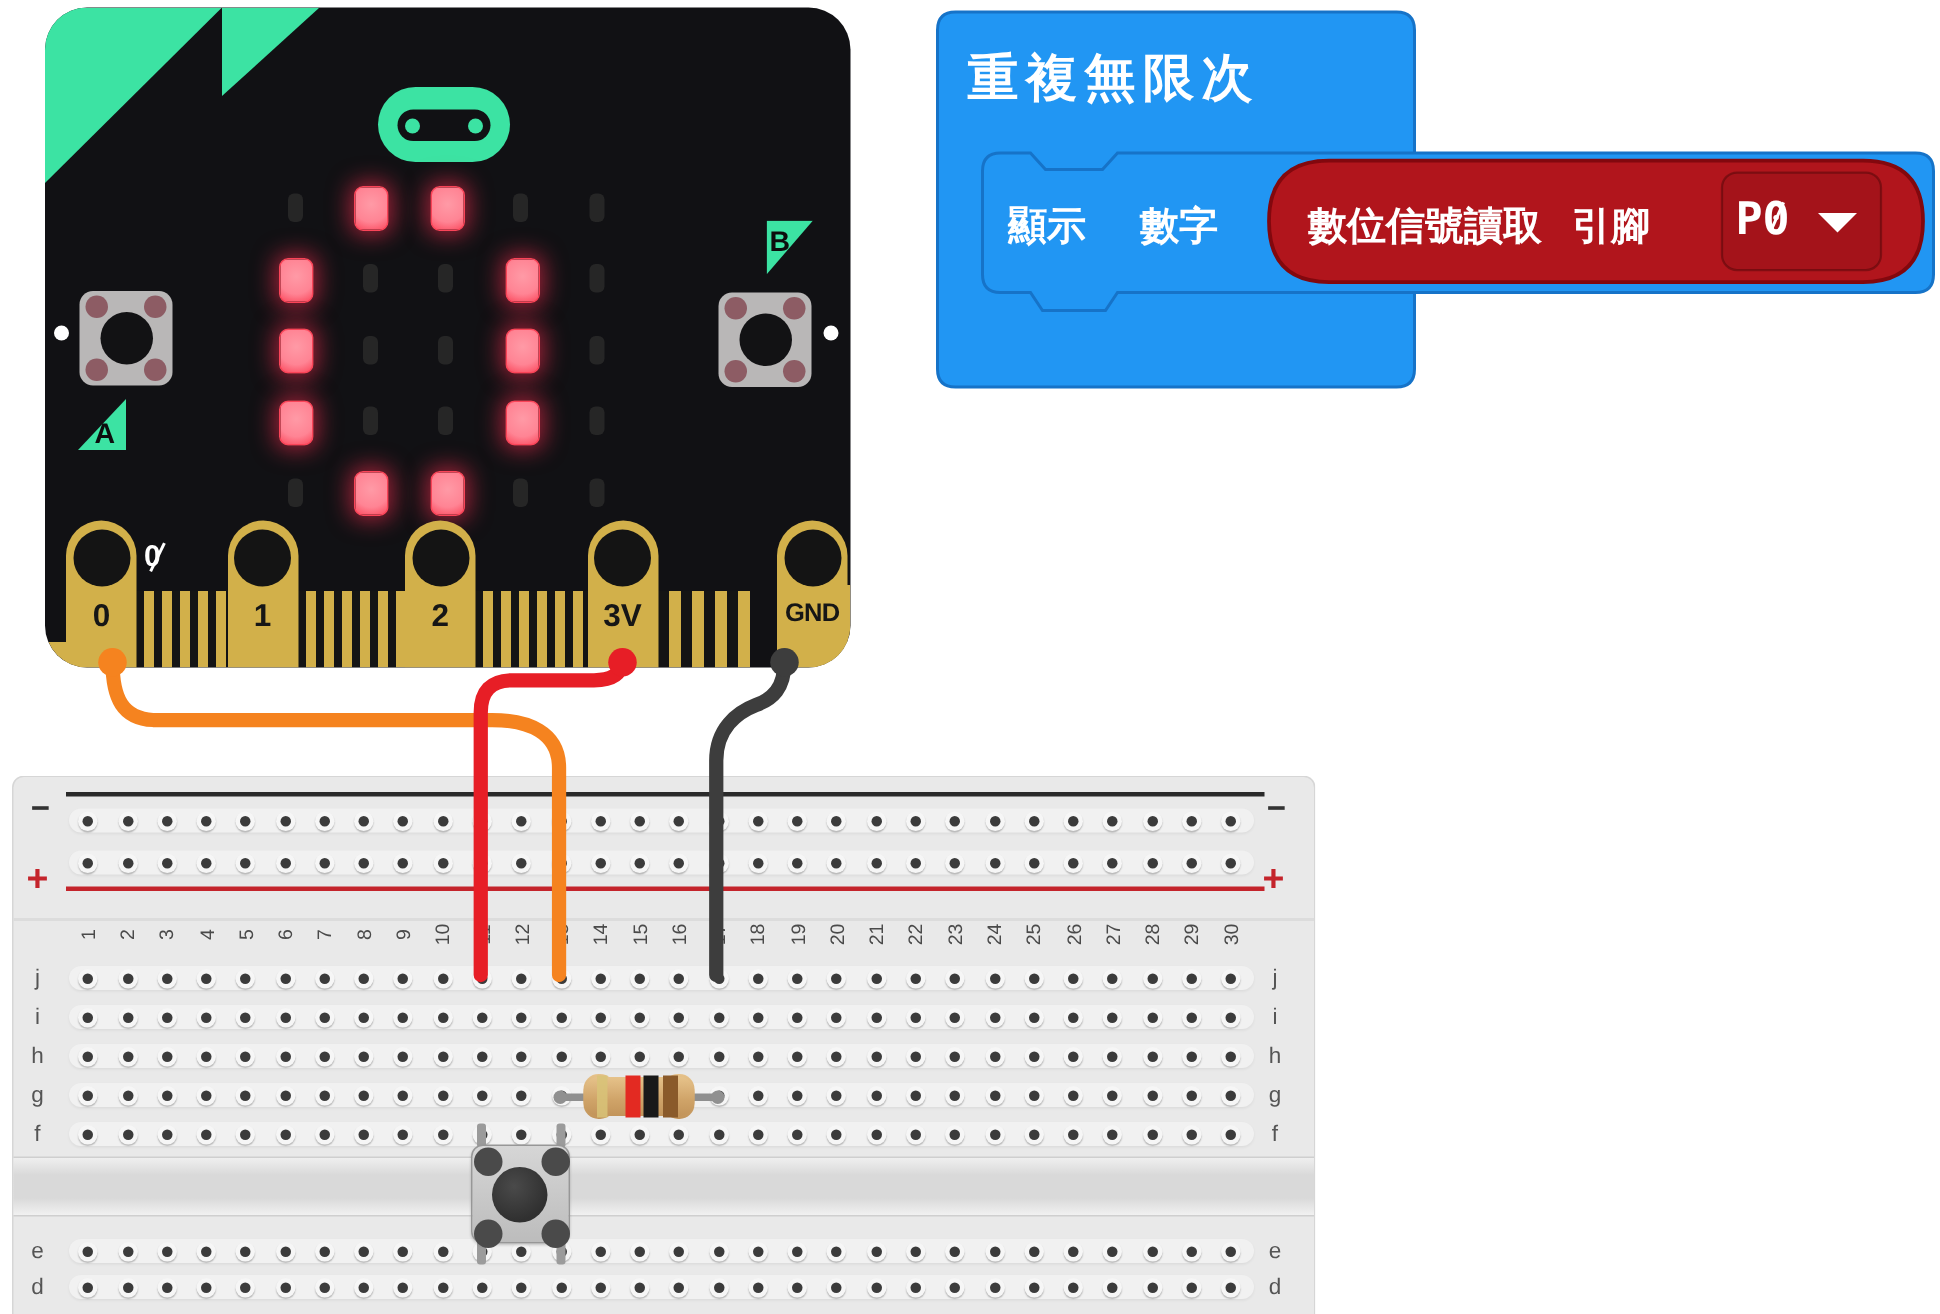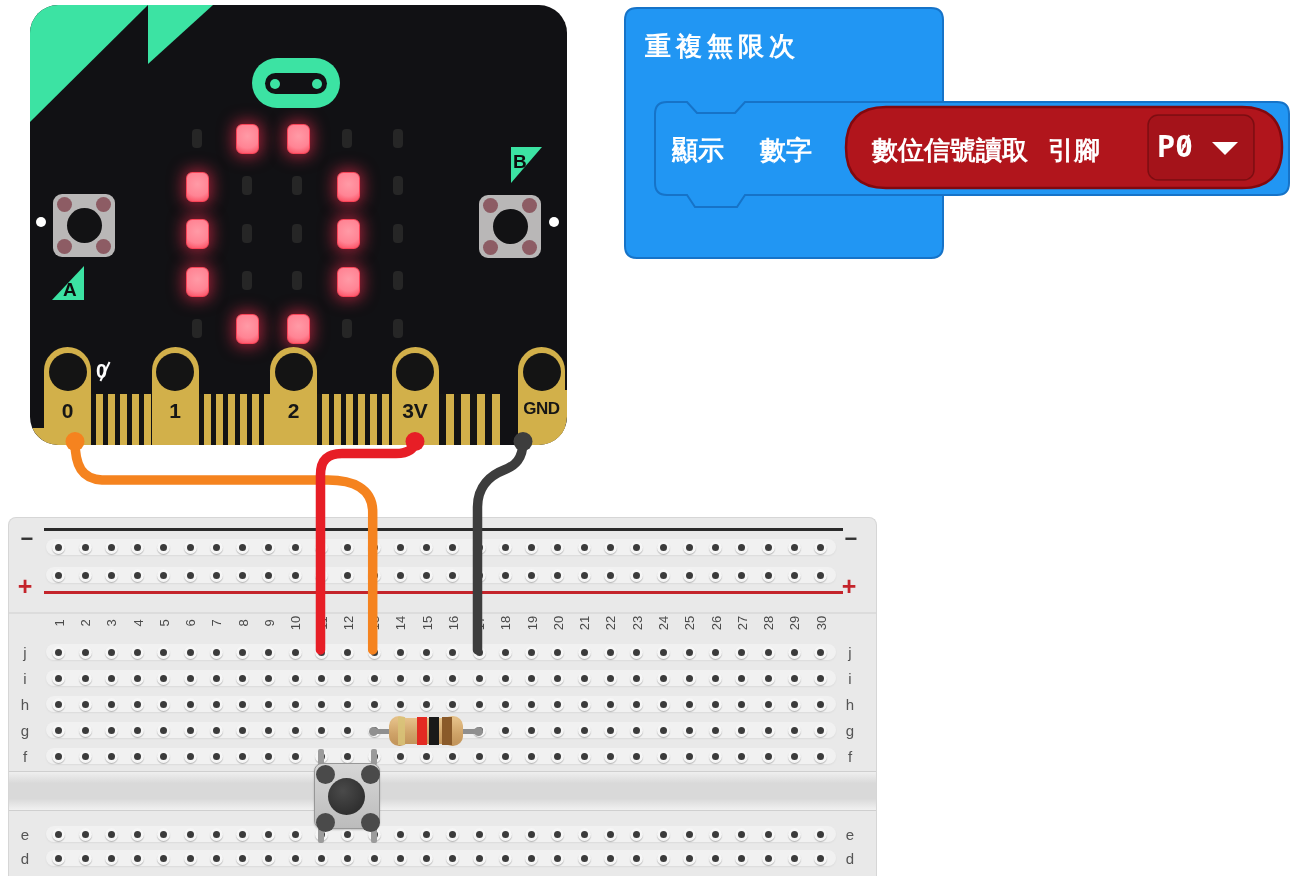--- a/index.html
+++ b/index.html
@@ -33,21 +33,21 @@
   .pin-pad{position:absolute;top:342px;width:47px;height:98px;background:var(--gold);border-radius:23.5px 23.5px 0 0;}
   .pin-hole{position:absolute;left:4.5px;top:6px;width:38px;height:38px;border-radius:50%;background:#141414;}
   .pin-label{position:absolute;top:52px;width:100%;text-align:center;font-size:21px;font-weight:bold;color:#161616;}
   .pin-label.small{font-size:17px;letter-spacing:-.5px;}
   #pin0-marker{position:absolute;left:66px;top:355px;width:18px;height:24px;color:#fff;font-size:20px;font-weight:bold;}
   #pin0-marker .slash{position:absolute;left:8px;top:1px;width:2px;height:21px;background:#fff;transform:rotate(26deg);}
 
   
   #blocks-svg{position:absolute;left:0;top:0;z-index:40;}
   .blk-text{position:absolute;color:#fff;font-weight:600;z-index:41;}
-  #forever-label{left:645px;top:29px;font-size:26px;letter-spacing:5px;}
+  #forever-label{left:645px;top:29px;font-size:34px;letter-spacing:5px;}
   #show-parts{left:672px;top:133px;font-size:26px;display:flex;gap:36px;}
   #read-parts{left:872px;top:133px;font-size:26px;display:flex;gap:20px;}
   #p0-box{left:1157px;top:129px;font-size:30px;font-family:"DejaVu Sans Mono","Liberation Mono",monospace;font-weight:bold;}
   #p0-box .slash{position:absolute;left:27px;top:5px;width:2px;height:20px;background:#fff;transform:rotate(24deg);}
 
   
   #breadboard{position:absolute;left:8px;top:517px;width:869px;height:362px;background:var(--bb-body);
     border-radius:8px 8px 0 0;border:1px solid #d6d6d6;border-bottom:none;box-sizing:border-box;z-index:10;}
   .rail{position:absolute;left:35px;width:799px;height:3px;}
   #rail-black{top:10px;background:var(--rail-black);}

